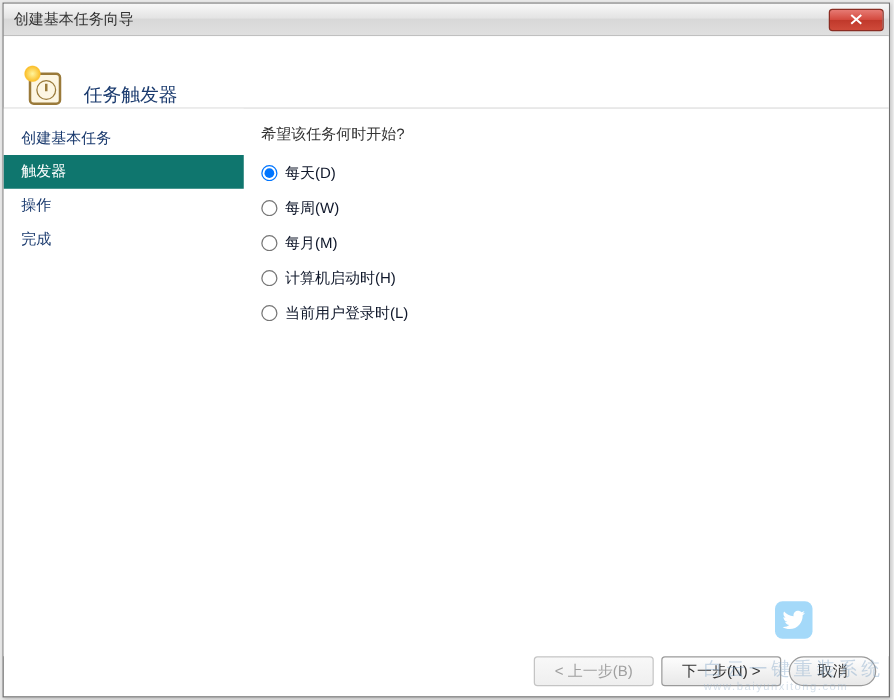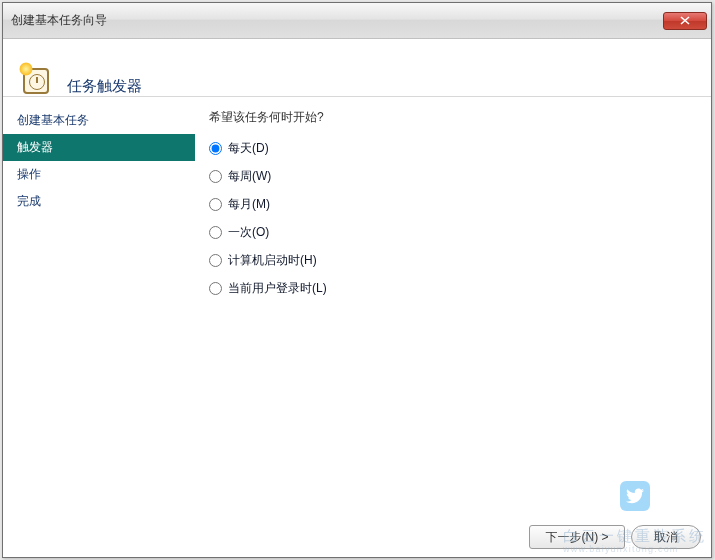--- a/index.html
+++ b/index.html
@@ -16,21 +16,21 @@
       position: absolute;
       left: 2px;
       top: 2px;
       width: 710px;
       height: 556px;
       background: #fff;
       border: 1px solid #707070;
       box-shadow: 1px 1px 3px rgba(0,0,0,0.2);
     }
     .titlebar {
-      height: 36px;
+      height: 26px;
       background: linear-gradient(to bottom, #f8f8f8 0%, #e4e4e4 45%, #d8d8d8 50%, #e0e0e0 100%);
       border-bottom: 1px solid #c0c0c0;
       display: flex;
       align-items: center;
       padding: 0 4px 0 8px;
     }
     .titlebar-text {
       flex: 1;
       color: #333;
       font-size: 12px;
@@ -245,35 +245,32 @@
         <div class="radio-row">
           <input type="radio" name="trig" style="">
           <label>每周(W)</label>
         </div>
         <div class="radio-row">
           <input type="radio" name="trig" style="">
           <label>每月(M)</label>
         </div>
         <div class="radio-row">
           <input type="radio" name="trig" style="">
-          <label>一次(O)</label>
-        </div>
-        <div class="radio-row">
-          <input type="radio" name="trig" style="">
           <label>计算机启动时(H)</label>
         </div>
         <div class="radio-row">
           <input type="radio" name="trig" style="">
           <label>当前用户登录时(L)</label>
         </div>
       </div>
     </div>
   </div>
 
   <div class="button-bar">
+    <button class="wiz-button disabled">&lt; 上一步(B)</button>
     <button class="wiz-button">下一步(N) &gt;</button>
     <button class="wiz-button short">取消</button>
   </div>
 
 </div>
 
 <div class="watermark">
   <div class="wm-badge">
     <svg width="18" height="16" viewBox="0 0 24 20">
         <path d="M24 2.3c-.9.4-1.8.7-2.8.8 1-.6 1.8-1.6 2.1-2.7-.9.6-2 1-3.1 1.2C19.3.6 18 0 16.6 0c-2.7 0-4.9 2.2-4.9 4.9 0 .4 0 .8.1 1.1C7.7 5.8 4.1 3.8 1.7.9c-.4.7-.7 1.6-.7 2.5 0 1.7.9 3.2 2.2 4.1-.8 0-1.6-.2-2.2-.6v.1c0 2.4 1.7 4.4 3.9 4.8-.4.1-.8.2-1.3.2-.3 0-.6 0-.9-.1.6 2 2.4 3.4 4.6 3.4-1.7 1.3-3.8 2.1-6.1 2.1H0c2.2 1.4 4.8 2.2 7.5 2.2 9.1 0 14-7.5 14-14v-.6c1-.7 1.8-1.6 2.5-2.7z" fill="#fff"></path>

